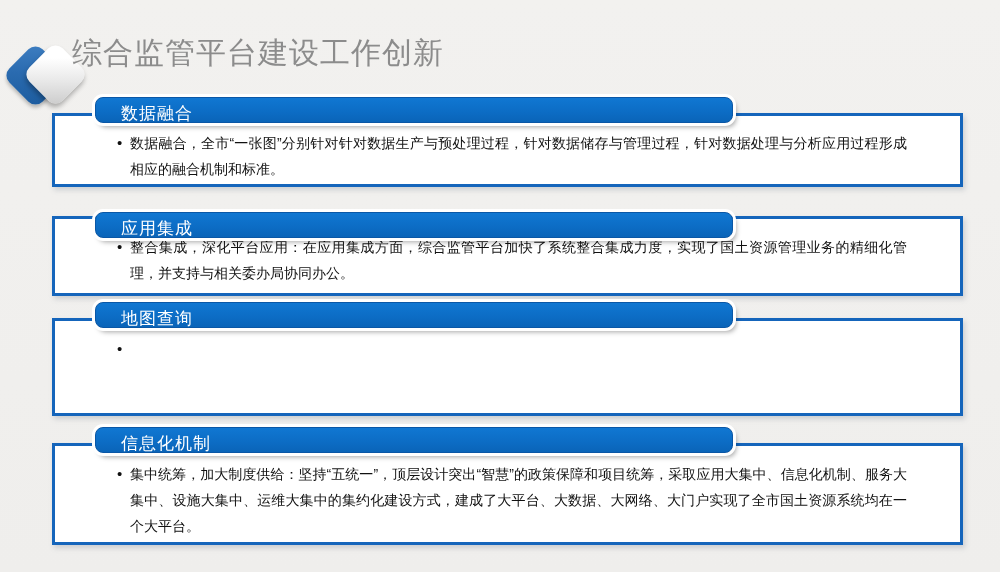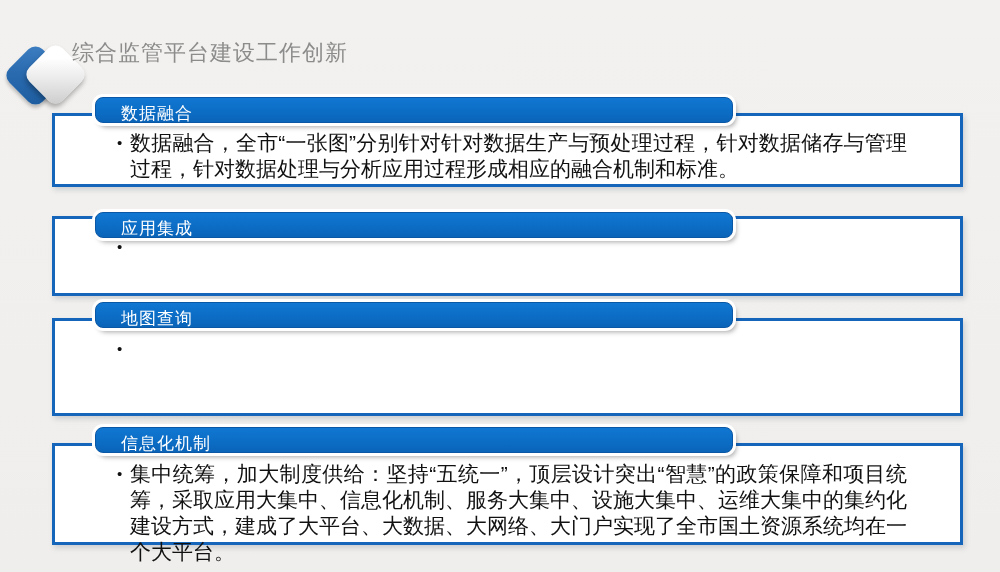--- a/index.html
+++ b/index.html
@@ -29,21 +29,21 @@
   .diamond-white {
     position: absolute; left: 32px; top: 31px;
     width: 47px; height: 47px;
     border-radius: 10px;
     transform: rotate(45deg);
     background: linear-gradient(135deg, #ffffff 25%, #e8e8e8 60%, #c9c9c9 100%);
     box-shadow: 2px 3px 5px rgba(0,0,0,0.3);
   }
   .page-title {
     position: absolute; left: 72px; top: 34px;
-    font-size: 22px;
+    font-size: 30px;
     line-height: 38px;
     font-weight: 400;
     letter-spacing: 1px;
     color: #8c8c8c;
     white-space: nowrap;
   }
 
   
   .box {
     position: absolute;
@@ -81,21 +81,21 @@
   }
   .bullet {
     flex: 0 0 13px;
     font-size: 15px;
     line-height: 26px;
     color: #111111;
   }
   .para {
     flex: 1 1 auto;
     max-width: 777px;
-    font-size: 21px;
+    font-size: 14px;
     line-height: 26px;
     color: #111111;
     text-align: justify;
     overflow-wrap: break-word;
   }
 
   
   #tab-1 { top: 97px;  }  #box-1 { top: 113px; height: 74px;  }  #content-1 { top: 130px; left: 52px; width: 911px; }
   #tab-2 { top: 212px; }  #box-2 { top: 216px; height: 80px;  }  #content-2 { top: 234px; left: 52px; width: 911px; }
   #tab-3 { top: 302px; }  #box-3 { top: 318px; height: 98px;  }  #content-3 { top: 336px; left: 52px; width: 911px; }
@@ -120,20 +120,21 @@
     <span class="bullet">•</span>
     <p class="para">数据融合，全市“一张图”分别针对针对数据生产与预处理过程，针对数据储存与管理过程，针对数据处理与分析应用过程形成相应的融合机制和标准。</p>
   </div>
 
   <div class="box" id="box-2"></div>
   <div class="tab" id="tab-2">
     <span class="tab-label">应用集成</span>
   </div>
   <div class="content" id="content-2">
     <span class="bullet">•</span>
+    <p class="para">整合集成，深化平台应用：在应用集成方面，综合监管平台加快了系统整合集成力度，实现了国土资源管理业务的精细化管理，并支持与相关委办局协同办公。</p>
   </div>
 
   <div class="box" id="box-3"></div>
   <div class="tab" id="tab-3">
     <span class="tab-label">地图查询</span>
   </div>
   <div class="content" id="content-3">
     <span class="bullet">•</span>
   </div>
 

